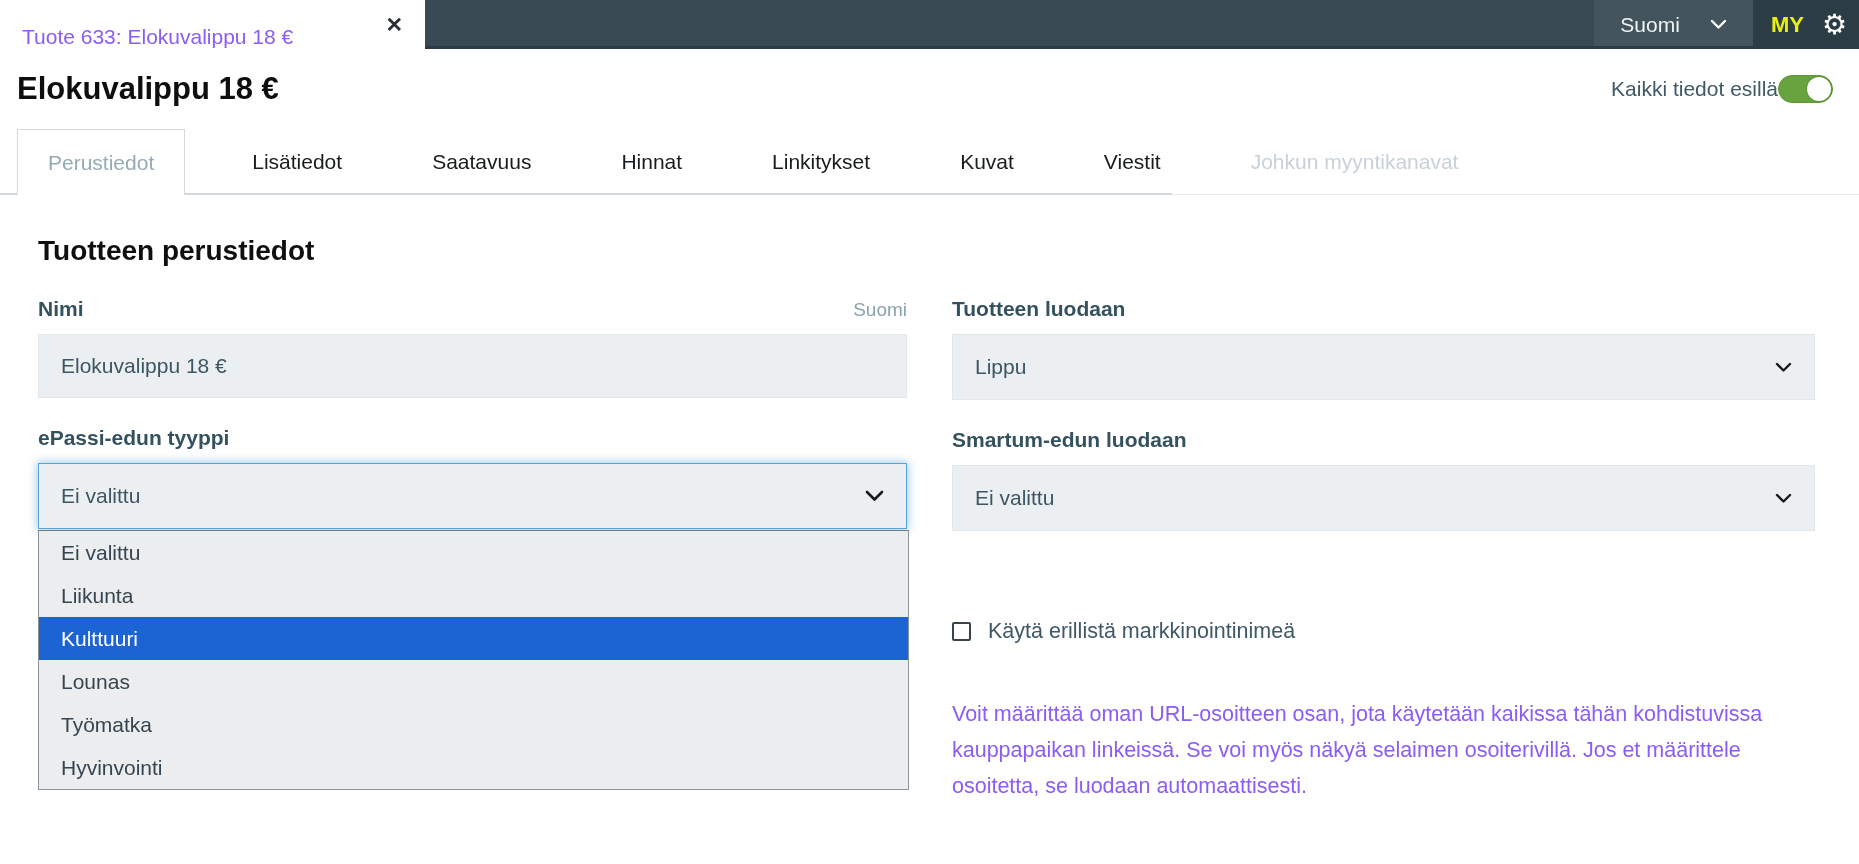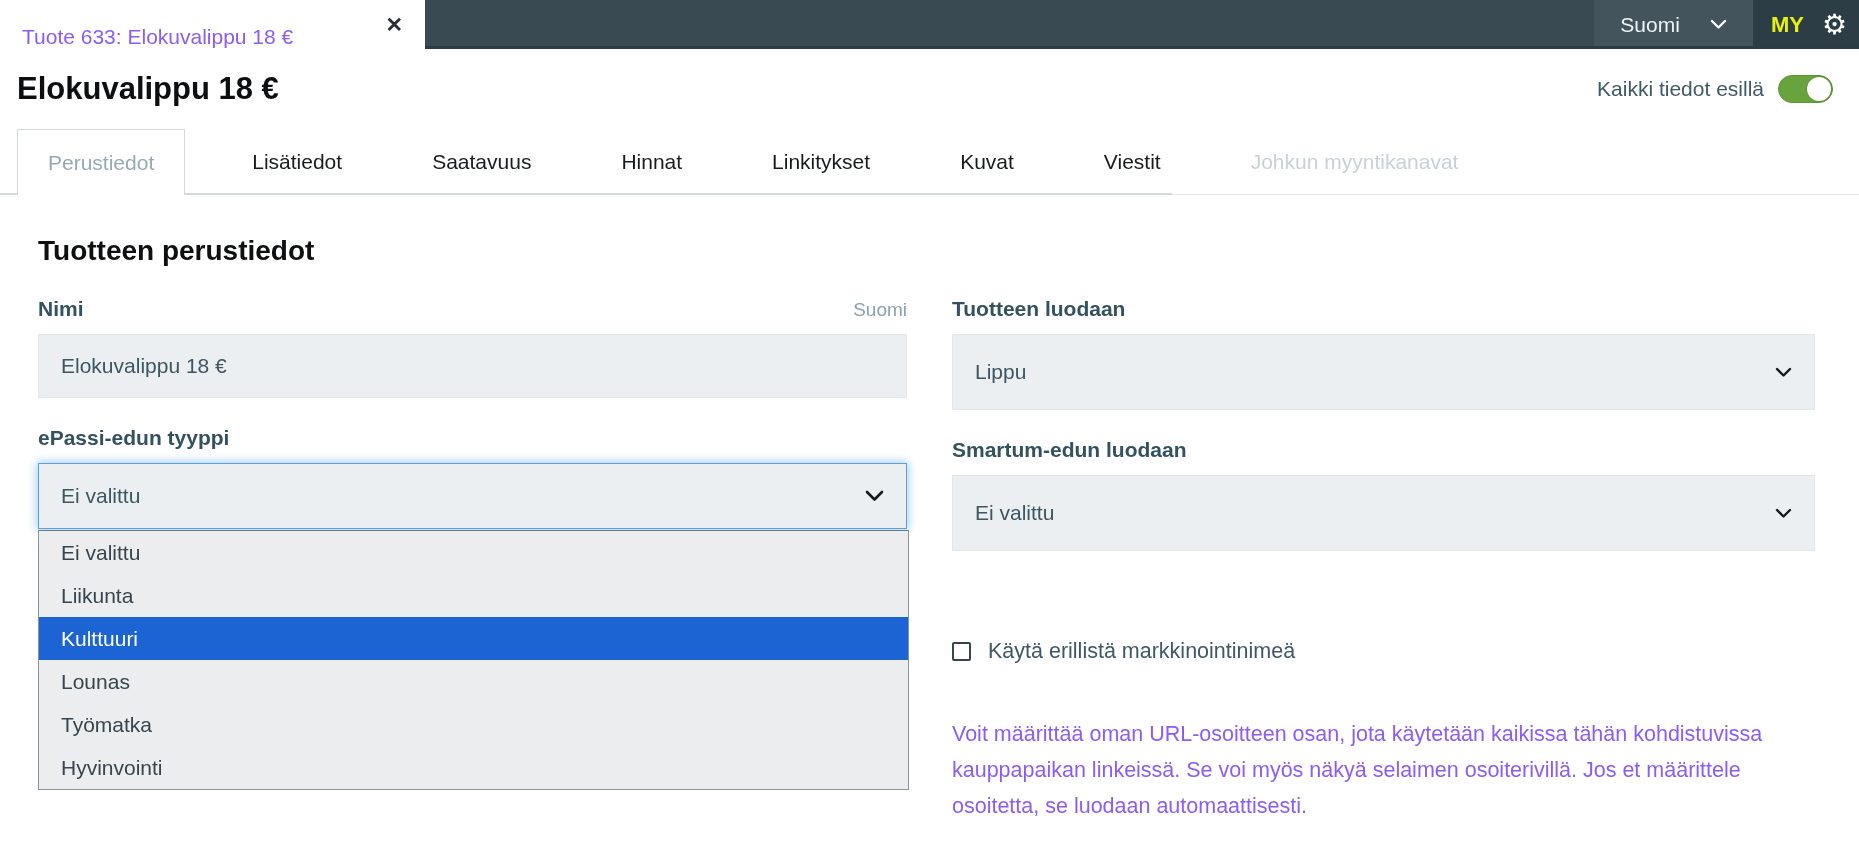--- a/index.html
+++ b/index.html
@@ -15,21 +15,21 @@
   .topbar-spacer { flex:1; }
   .lang-btn { background:#43545d; display:flex; align-items:center; gap:30px; padding:0 26px; cursor:pointer; }
   .lang-label { color:#eef3f4; font-size:21px; }
   .settings-area { background:#2d3d46; display:flex; align-items:center; gap:18px; padding:0 12px 0 18px; }
   .user-badge { color:#e9f011; font-size:22px; font-weight:700; }
   .gear { color:#ffffff; font-size:28px; line-height:1; cursor:pointer; }
 
   
   .page-header { display:flex; align-items:center; justify-content:space-between; padding:22px 26px 0 17px; }
   .page-title { font-size:31px; font-weight:700; color:#0c0e0f; }
-  .toggle-wrap { display:flex; align-items:center; gap:14px; }
+  .toggle-wrap { display:flex; align-items:center; }
   .toggle-label { font-size:21px; color:#3f5a66; }
   .toggle { position:relative; width:55px; height:28px; border-radius:15px; background:#68a33d;
             border:1px solid #5f9636; cursor:pointer; }
   .toggle .knob { position:absolute; top:1px; right:1px; width:24px; height:24px; border-radius:50%;
                   background:#fff; box-shadow:0 0 2px rgba(0,0,0,.25); }
 
   
   .tabstrip { position:relative; margin-top:22px; display:flex; align-items:stretch; height:66px; padding-left:17px;gap:44px; }
   .tabstrip::before { content:''; position:absolute; left:0; right:0; bottom:0; height:1px; background:#e8ebed; }
   .tabstrip::after  { content:''; position:absolute; left:0; width:1172px; bottom:0; height:2px; background:#d2d8db; }
@@ -41,21 +41,21 @@
   
   .section-heading { margin:40px 0 0 38px; font-size:28px; font-weight:700; color:#0d0f10; }
   .form-grid { margin:30px 44px 0 38px; display:grid; grid-template-columns:869px 863px; column-gap:45px; }
 
   .label-row { display:flex; justify-content:space-between; align-items:baseline; margin-bottom:13px; }
   .field-label { font-size:21px; font-weight:700; color:#33515f; }
   .locale-tag { font-size:19px; color:#8aa2ae; }
 
   .text-input { width:100%; height:64px; background:#eceff1; border:1px solid #e3e8ea;
                 font-family:"Liberation Sans",sans-serif; font-size:21px; color:#3c5662; padding:0 22px; }
-  .select { height:76px; background:#eceff1; border:1px solid #e2e7ea; display:flex; align-items:center;
+  .select { height:66px; background:#eceff1; border:1px solid #e2e7ea; display:flex; align-items:center;
             justify-content:space-between; padding:0 22px; font-size:21px; color:#3c5662; cursor:pointer; }
   .select svg { flex:none; }
   .row2 { margin-top:28px; }
   .select-wrap { position:relative; }
   .select.focused { border:1px solid #58a1dd; box-shadow:0 0 9px 1px rgba(96,168,230,.6); height:66px; }
 
   .dropdown { position:absolute; left:0; top:calc(100% + 1px); width:calc(100% + 2px);
               background:#ebedee; border:1px solid #8b949a; border-top-color:#6d787f; z-index:5; }
   .option { height:43px; display:flex; align-items:center; padding:0 22px; font-size:21px; color:#36454f; cursor:pointer; }
   .option.highlighted { background:#1c64d3; color:#fff; }

